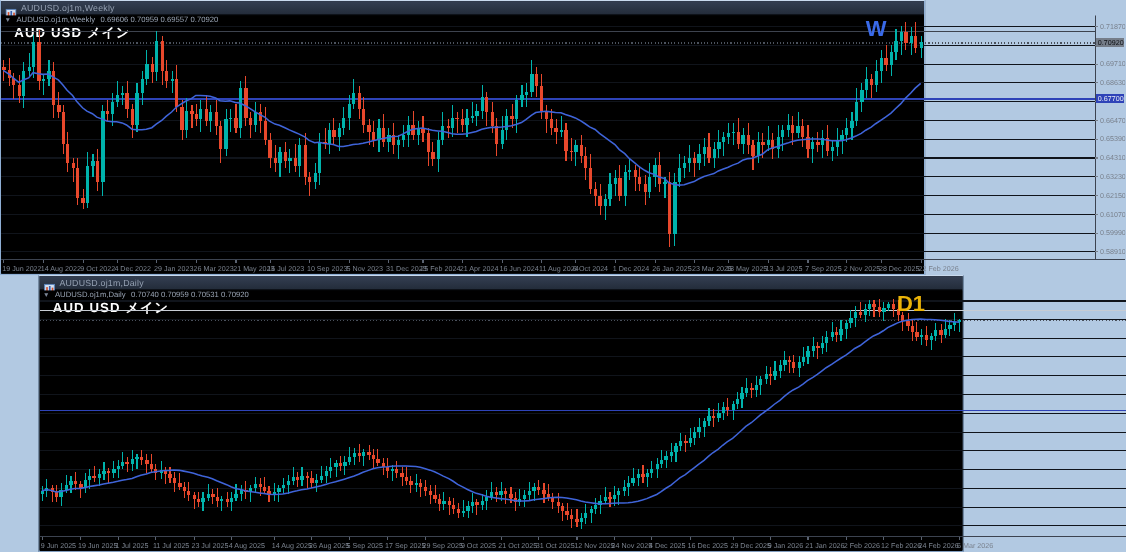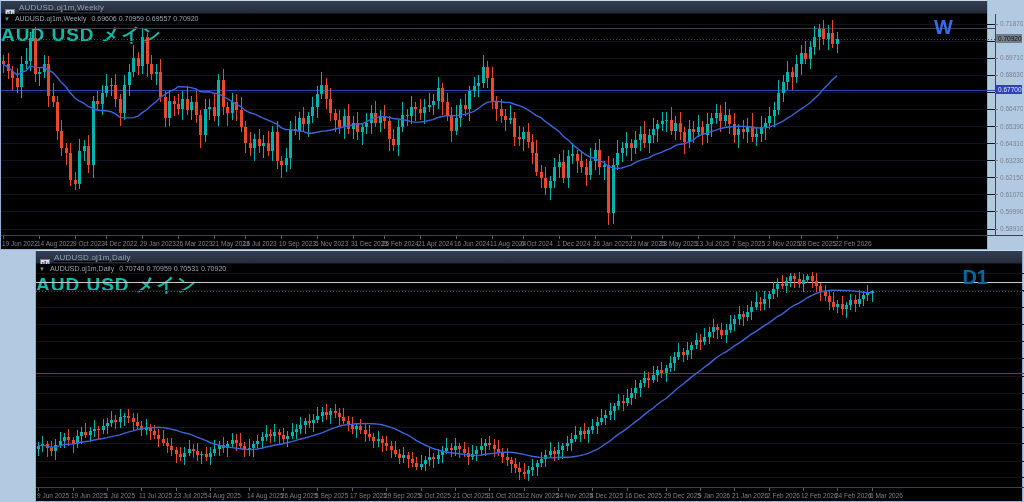--- a/index.html
+++ b/index.html
@@ -1,40 +1,40 @@
 <!DOCTYPE html>
 <html><head>
 <meta charset="utf-8">
 <style>
   html,body{margin:0;padding:0;background:#8fa9c6;}
   *{box-sizing:border-box;}
   .desktop{position:relative;width:1024px;height:502px;background:#b2c9e2;
     font-family:"Liberation Sans",sans-serif;overflow:hidden;}
-  .chart-window{position:absolute;left:0;width:988px;border:1px solid #8fafd4;
-    border-top-color:#c9daee;background:#000;text-decoration:underline;}
+  .chart-window{position:absolute;left:0;width:841px;border:1px solid #8fafd4;
+    border-top-color:#c9daee;background:#000;}
   .win-weekly{top:0;height:250px;}
   .win-daily{top:250px;height:252px;margin-left:35px;}
   .titlebar{height:13px;background:linear-gradient(#343f52,#232c3a);
     border-bottom:1px solid #11161d;display:flex;align-items:center;
     padding:0 4px;gap:4px;}
   .titlebar .win-icon{width:10px;height:8px;display:inline-block;flex:0 0 auto;}
   .titlebar .win-title{font-size:8px;color:#94a0b2;white-space:nowrap;
     letter-spacing:.2px;}
   .chart-body{position:relative;background:#000;height:calc(100% - 14px);}
   .chart-body svg{position:absolute;left:0;top:0;z-index:2;
     shape-rendering:crispEdges;font-family:"Liberation Sans",sans-serif;}
   .chart-header{position:absolute;z-index:3;top:1px;left:3px;font-size:7px;
     color:#9aa5b5;white-space:nowrap;display:flex;gap:5px;align-items:center;}
   .chart-header .dd{font-size:6px;color:#7c8798;line-height:1;}
-  .watermark{position:absolute;z-index:1;top:8px;left:0;font-size:19px;
-    font-weight:bold;color:#14b8a6;letter-spacing:1px;white-space:nowrap;}
+  .watermark{position:absolute;z-index:1;top:8px;left:12px;font-size:12px;
+    font-weight:bold;color:#ffffff;letter-spacing:1px;white-space:nowrap;}
   .tf-badge{position:absolute;z-index:3;top:3px;right:34px;font-size:20px;
     font-weight:bold;line-height:1;}
   .win-weekly .tf-badge{color:#3a6ae8;}
-  .win-daily .tf-badge{color:#0369a1;}
+  .win-daily .tf-badge{color:#eab308;}
 </style>
 </head>
 <body>
 
 <div class="desktop">
 
   <section class="chart-window win-weekly">
     <div class="titlebar">
       <span class="win-icon">
         <svg width="10" height="8" viewBox="0 0 10 8">

